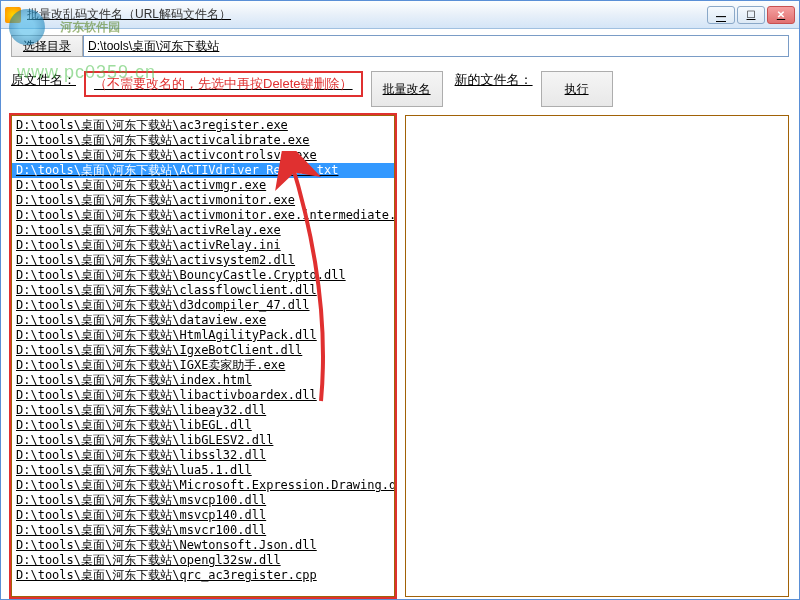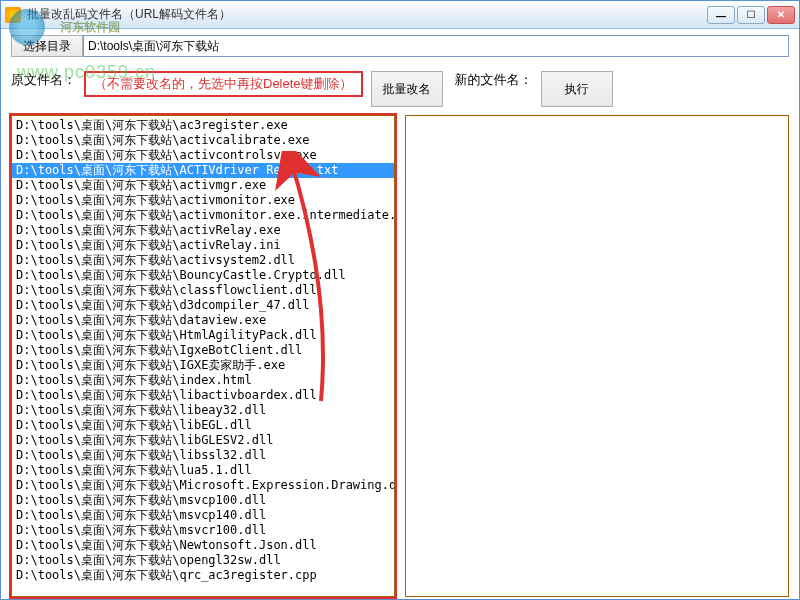--- a/index.html
+++ b/index.html
@@ -1,18 +1,18 @@
 <!DOCTYPE html>
 <html><head>
   <meta charset="utf-8">
   <style>
     * { margin: 0; padding: 0; box-sizing: border-box; }
     body { font-family: "Microsoft YaHei", "SimSun", sans-serif; font-size: 12px; background: #fff; width: 800px; height: 600px; overflow: hidden; position: relative; }
     
-    .window { width: 800px; height: 600px; border: 1px solid #5a8fd6; background: #fff; position: relative; }
+    .window { width: 800px; height: 600px; border: 1px solid #5a8fd6; background: #fff; position: relative; text-decoration: underline; }
     
     .titlebar { height: 28px; background: linear-gradient(to bottom, #fdfefe, #e8f0f9, #d4e5f7); display: flex; align-items: center; padding: 0 4px; border-bottom: 1px solid #a0c0e0; }
     .titlebar-icon { width: 16px; height: 16px; margin-right: 6px; background: radial-gradient(circle, #ffd700, #ff8c00); border-radius: 2px; }
     .titlebar-text { flex: 1; font-size: 12px; color: #333; }
     .win-controls { display: flex; gap: 2px; }
     .win-btn { width: 28px; height: 18px; border: 1px solid #8aa8c8; background: linear-gradient(to bottom, #f5f9fd, #dde9f5); border-radius: 3px; display: flex; align-items: center; justify-content: center; font-size: 10px; cursor: pointer; }
     .win-btn.close { background: linear-gradient(to bottom, #f5a0a0, #e07070); border-color: #c85050; color: #fff; }
     .win-btn.close::before { content: "✕"; font-weight: bold; }
     .win-btn.min::before { content: "—"; font-weight: bold; position: relative; top: 2px; }
     .win-btn.max::before { content: "☐"; }

